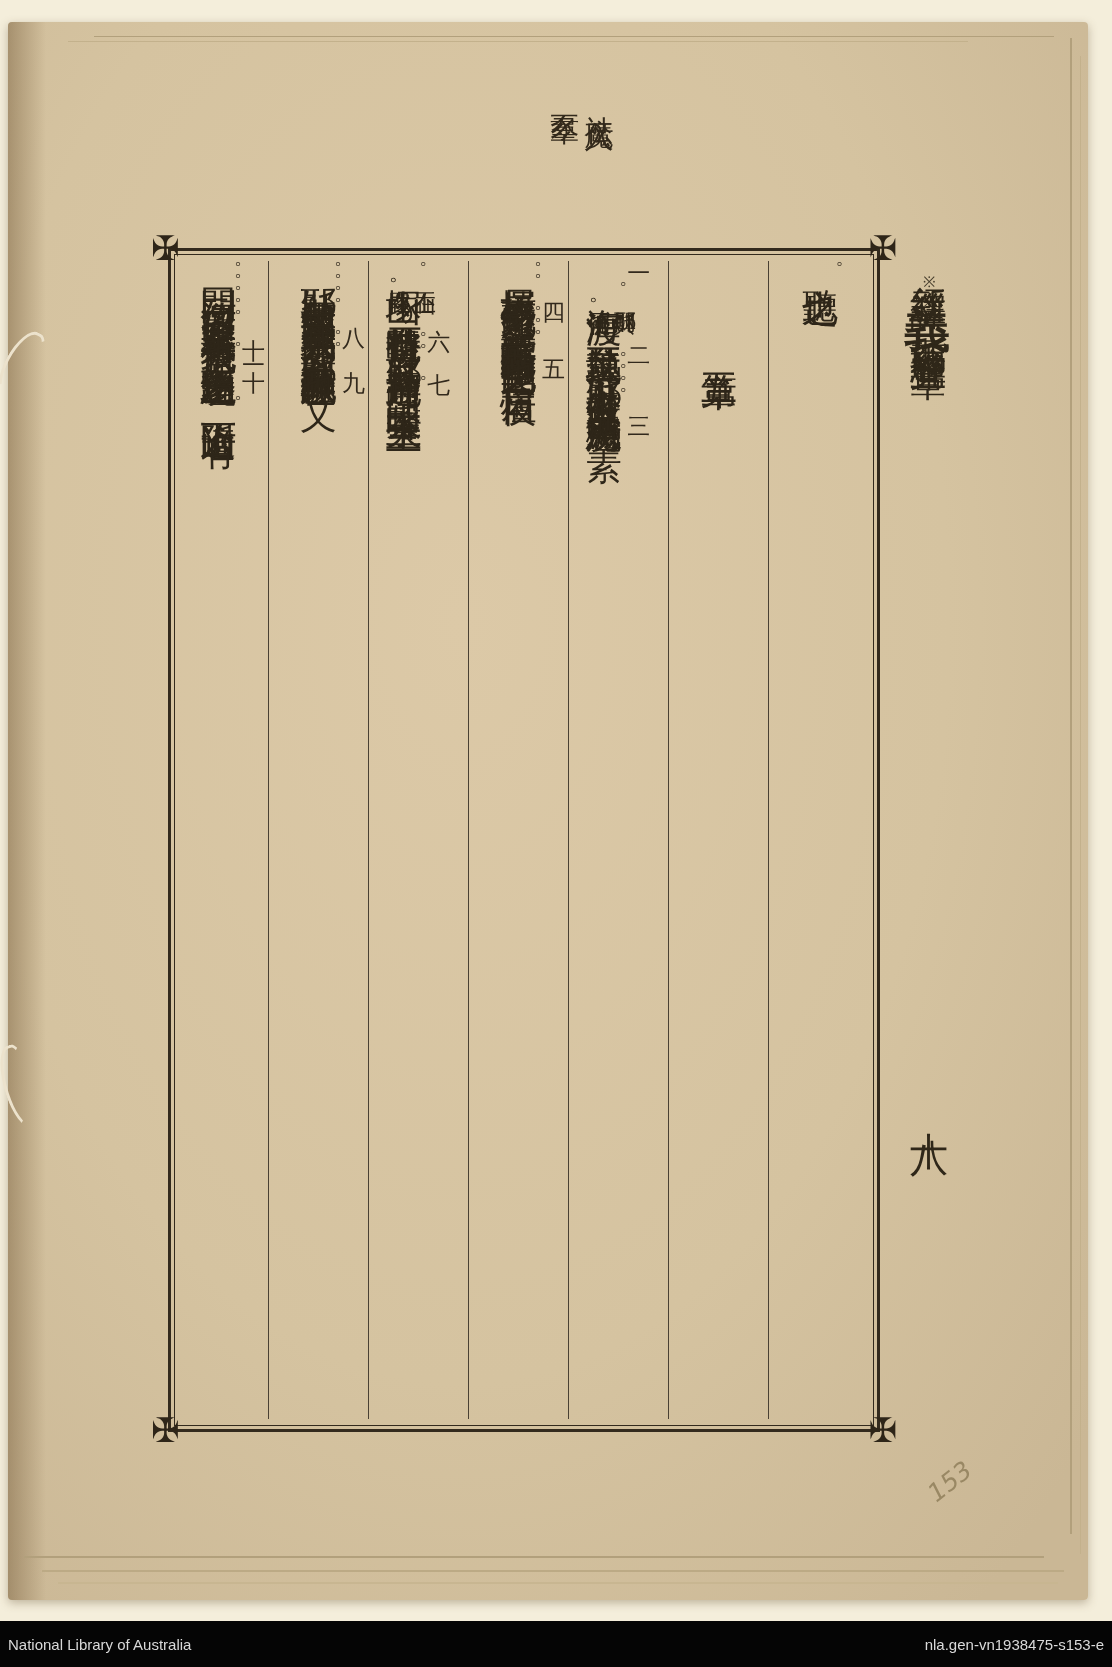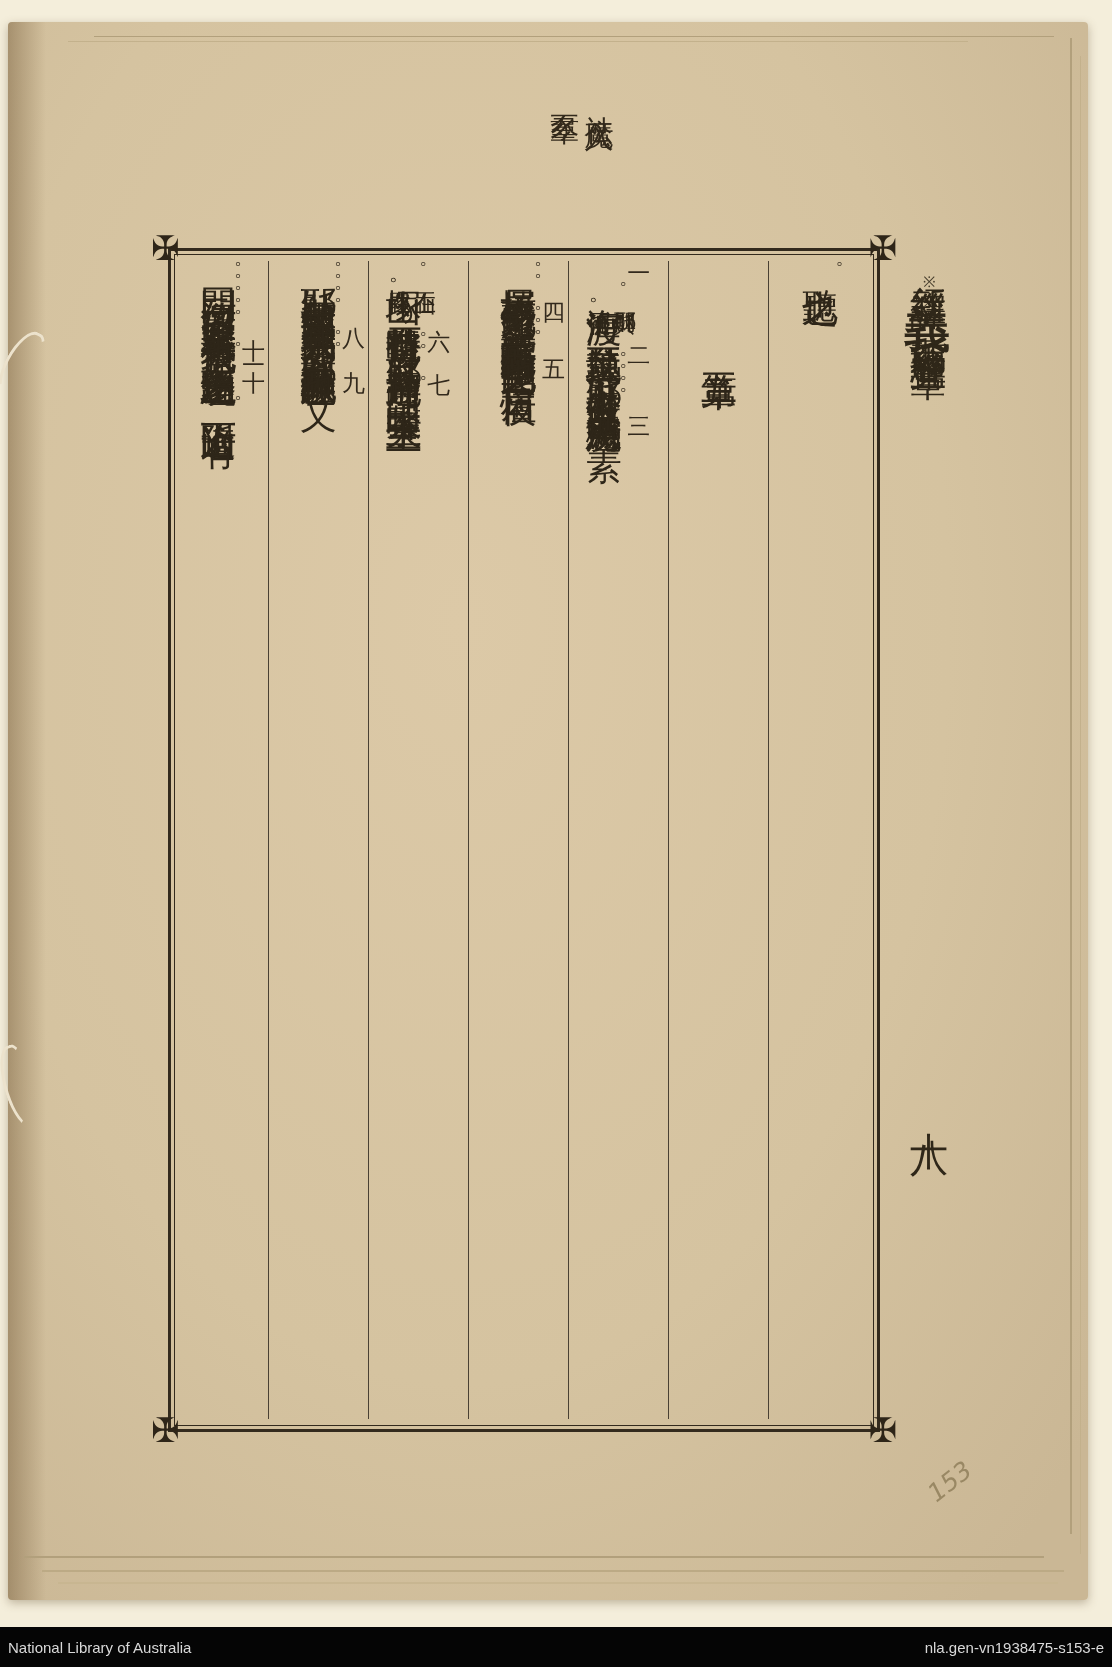--- a/index.html
+++ b/index.html
@@ -101,21 +101,21 @@
     font-size:38px;letter-spacing:8px;color:#2f2719;
   }
   .handwriting{
     position:absolute;left:918px;top:1445px;
     font-family:"DejaVu Sans",sans-serif;font-style:italic;
     font-size:25px;color:#998864;transform:rotate(-38deg);
   }
 
   
   .footer{
-    position:absolute;left:0;right:0;bottom:0;height:40px;background:#050505;
+    position:absolute;left:0;right:0;bottom:0;height:46px;background:#050505;
     display:flex;justify-content:space-between;align-items:center;
     padding:6px 8px;box-sizing:border-box;
     font-family:"Liberation Sans","DejaVu Sans",sans-serif;
     font-size:15px;color:#d9d9d9;
   }
 </style>
 </head>
 <body>
 
 <div class="page">

